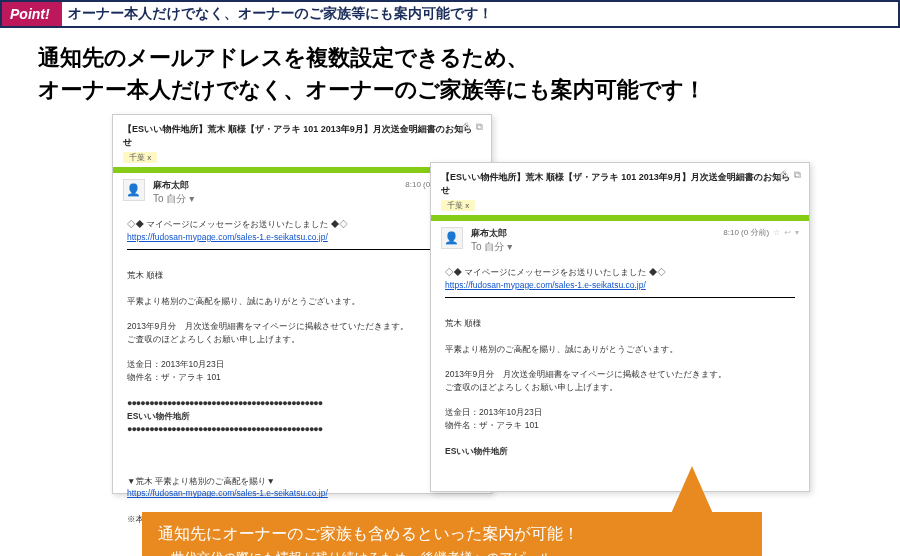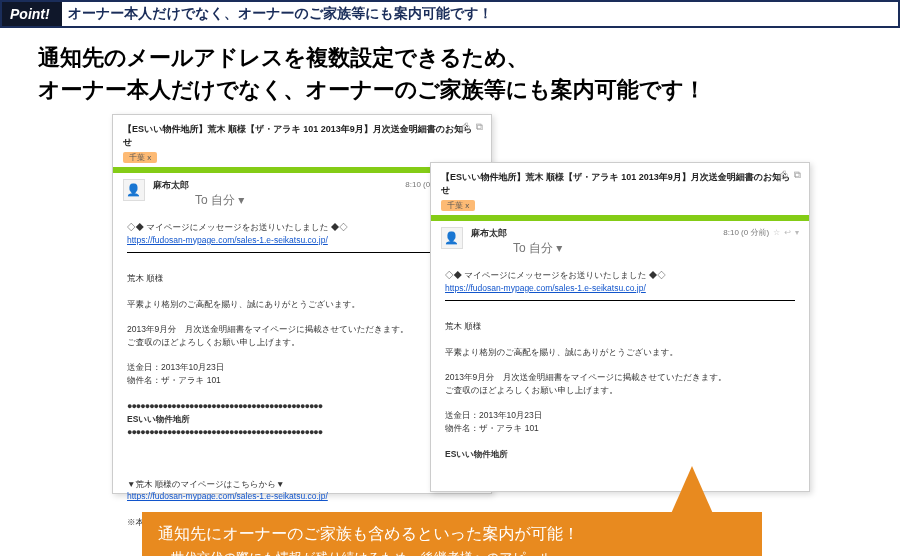--- a/index.html
+++ b/index.html
@@ -12,21 +12,21 @@
     overflow: hidden;
   }
   .header-bar {
     width: 100%;
     height: 28px;
     border: 2px solid #1a2d5a;
     display: flex;
     align-items: stretch;
   }
   .point-badge {
-    background: #0f172a;
+    background: #be185d;
     color: #fff;
     font-weight: bold;
     font-style: italic;
     font-size: 14px;
     padding: 2px 12px 2px 8px;
     display: flex;
     align-items: center;
   }
   .header-text {
     flex: 1;
@@ -70,21 +70,21 @@
     height: 330px;
   }
   .mail-head {
     padding: 8px 10px 4px 10px;
     border-bottom: 6px solid #84cc16;
     position: relative;
   }
   .mail-subject { font-weight: bold; font-size: 9px; color: #222; }
   .mail-label {
     display: inline-block;
-    background: #fdba74;
+    background: #fef9c3;
     border-radius: 2px;
     padding: 0 6px;
     font-size: 8px;
     color: #555;
     margin-top: 3px;
   }
   .mail-icons {
     position: absolute;
     right: 8px;
     top: 6px;
@@ -102,21 +102,21 @@
   }
   .avatar-box {
     width: 22px; height: 22px;
     background: #f4f4f4;
     border: 1px solid #ddd;
     display: flex; align-items: center; justify-content: center;
     color: #bbb; font-size: 12px;
   }
   .from-block { flex: 1; }
   .from-name { font-weight: bold; font-size: 9px; font-family: Liberation Serif, serif; }
-  .to-line { font-size: 12px; color: #777; margin-left: 42px; }
+  .to-line { font-size: 10px; color: #777; }
   .time-line {
     position: absolute;
     right: 10px; top: 6px;
     font-size: 8px; color: #777;
     display: flex; gap: 4px; align-items: center;
   }
   .time-line .ic { color: #bbb; }
   .mail-body {
     padding: 8px 14px;
     font-size: 8.5px;
@@ -220,21 +220,21 @@
       <div>ご査収のほどよろしくお願い申し上げます。</div>
       <br>
       <div>送金日：2013年10月23日</div>
       <div>物件名：ザ・アラキ 101</div>
       <br>
       <div class="dots-line">●●●●●●●●●●●●●●●●●●●●●●●●●●●●●●●●●●●●●●●●●●●●</div>
       <div style="font-weight:bold">ESいい物件地所</div>
       <div class="dots-line">●●●●●●●●●●●●●●●●●●●●●●●●●●●●●●●●●●●●●●●●●●●●</div>
       <br><br>
       <br>
-      <div>▼荒木 順様のマイページはこちらから▼</div>
+      <div>▼荒木 平素より格別のご高配を賜り▼</div>
       <a href="#">https://fudosan-mypage.com/sales-1.e-seikatsu.co.jp/</a>
       <br><br>
       <div>※本メールにお心当たりがない場合はお手数ですが以下の連絡先まで</div>
     </div>
   </div>
 
   <div class="mail-card right">
     <div class="mail-head">
       <div class="mail-subject">【ESいい物件地所】荒木 順様【ザ・アラキ 101 2013年9月】月次送金明細書のお知らせ</div>
       <span class="mail-label">千葉 x</span>

